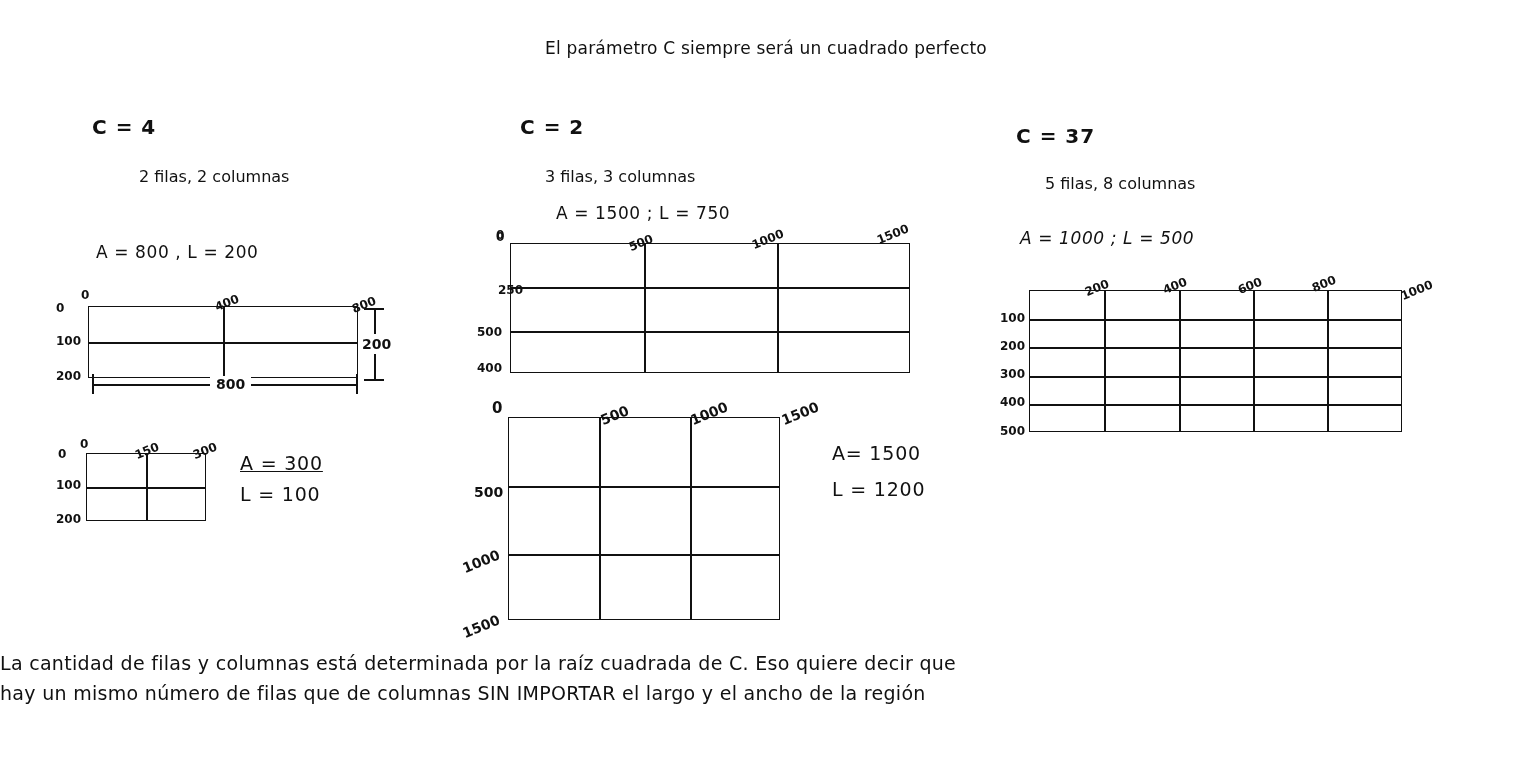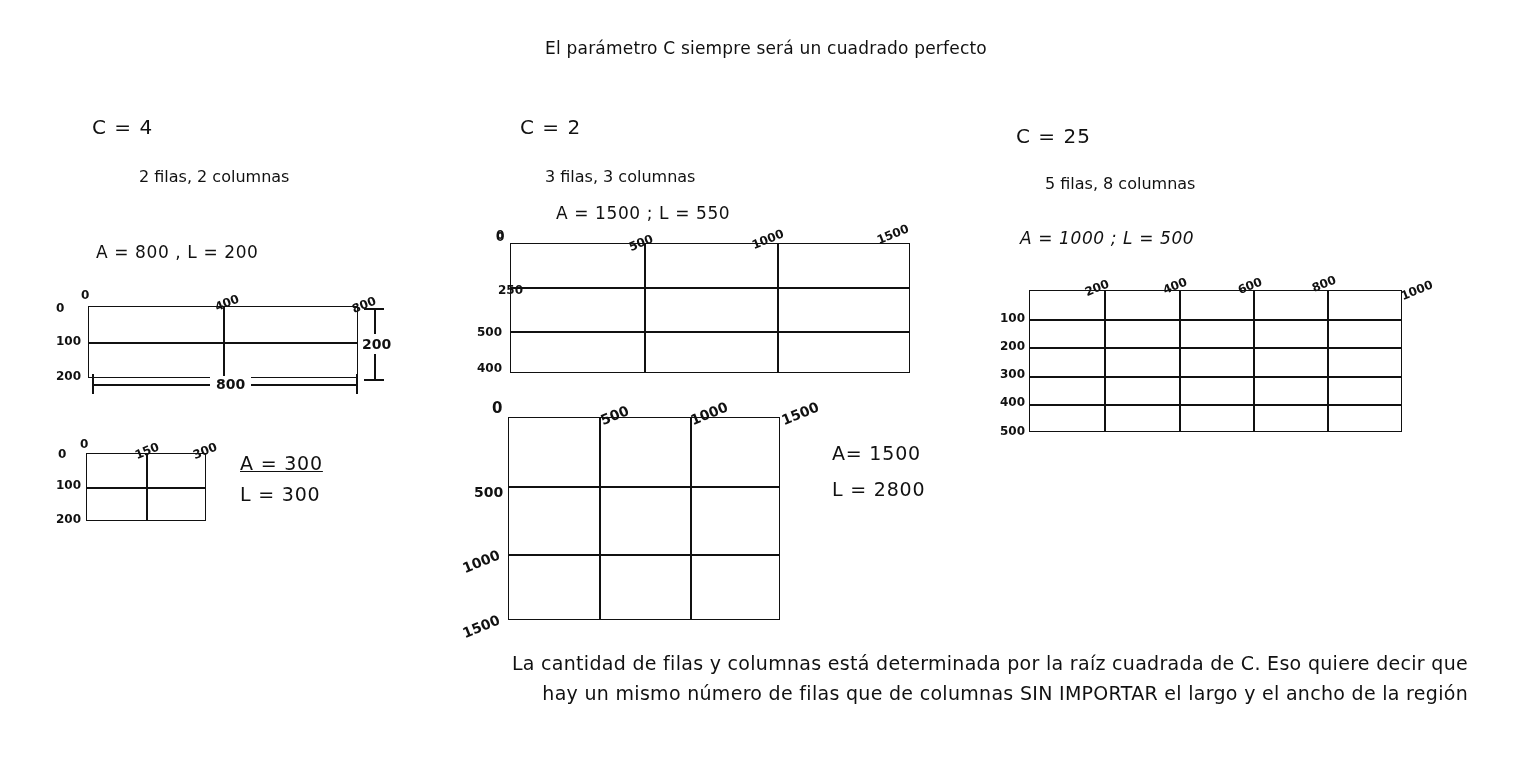--- a/index.html
+++ b/index.html
@@ -20,21 +20,21 @@
     top: 38px;
     left: 0;
     width: 1532px;
     text-align: center;
     font-size: 17px;
     color: #111;
     letter-spacing: 0.2px;
   }
   .c-head {
     font-size: 20px;
-    font-weight: 400;
+    font-weight: 700;
     letter-spacing: 1px;
   }
   .c-sub {
     font-size: 16px;
   }
   .al-label {
     font-size: 17px;
     letter-spacing: 0.6px;
   }
   .tick {
@@ -53,21 +53,21 @@
   }
   .vline, .hline {
     position: absolute;
     background: #111;
   }
   .vline { width: 1.6px; top: 0; bottom: 0; }
   .hline { height: 1.6px; left: 0; right: 0; }
   .footer {
     left: 0;
     width: 1468px;
-    text-align: right;
+    text-align: left;
     font-size: 19px;
     line-height: 30px;
     letter-spacing: 0.3px;
   }
   .bigval {
     font-size: 19px;
     letter-spacing: 0.8px;
   }
   .brace-v {
     position: absolute;
@@ -119,25 +119,25 @@
   <div class="vline" style="left:59px;"></div>
   <div class="hline" style="top:33px;"></div>
 </div>
 <div class="abs tick" style="left:80px; top:437px;">0</div>
 <div class="abs tick rot" style="left:138px; top:448px;">150</div>
 <div class="abs tick rot" style="left:196px; top:448px;">300</div>
 <div class="abs tick" style="left:58px; top:447px;">0</div>
 <div class="abs tick" style="left:56px; top:478px;">100</div>
 <div class="abs tick" style="left:56px; top:512px;">200</div>
 <div class="abs bigval" style="left:240px; top:452px;text-decoration:underline;">A = 300</div>
-<div class="abs bigval" style="left:240px; top:483px;">L = 300</div>
+<div class="abs bigval" style="left:240px; top:483px;">L = 100</div>
 
 <div class="abs c-head" style="left:520px; top:115px;">C = 2</div>
 <div class="abs c-sub" style="left:545px; top:167px;">3 filas, 3 columnas</div>
-<div class="abs al-label" style="left:556px; top:203px;">A = 1500 ;  L = 550</div>
+<div class="abs al-label" style="left:556px; top:203px;">A = 1500 ;  L = 750</div>
 
 <div class="grid" style="left:510px; top:243px; width:400px; height:130px;">
   <div class="vline" style="left:133px;"></div>
   <div class="vline" style="left:266px;"></div>
   <div class="hline" style="top:43px;"></div>
   <div class="hline" style="top:87px;"></div>
 </div>
 <div class="abs tick" style="left:496px; top:228px;">0</div>
 <div class="abs tick rot" style="left:632px; top:240px;">500</div>
 <div class="abs tick rot" style="left:755px; top:238px;">1000</div>
@@ -154,23 +154,23 @@
   <div class="hline" style="top:136px;"></div>
 </div>
 <div class="abs tick" style="left:492px; top:399px; font-size:15px;">0</div>
 <div class="abs tick rot" style="left:604px; top:412px; font-size:14px;">500</div>
 <div class="abs tick rot" style="left:694px; top:412px; font-size:14px;">1000</div>
 <div class="abs tick rot" style="left:785px; top:412px; font-size:14px;">1500</div>
 <div class="abs tick" style="left:474px; top:484px; font-size:14px;">500</div>
 <div class="abs tick rot" style="left:466px; top:560px; font-size:14px;">1000</div>
 <div class="abs tick rot" style="left:466px; top:625px; font-size:14px;">1500</div>
 <div class="abs bigval" style="left:832px; top:442px;">A= 1500</div>
-<div class="abs bigval" style="left:832px; top:478px;">L = 2800</div>
+<div class="abs bigval" style="left:832px; top:478px;">L = 1200</div>
 
-<div class="abs c-head" style="left:1016px; top:124px;">C = 25</div>
+<div class="abs c-head" style="left:1016px; top:124px;">C = 37</div>
 <div class="abs c-sub" style="left:1045px; top:174px;">5 filas, 8 columnas</div>
 <div class="abs al-label" style="left:1020px; top:228px;font-style:italic;">A = 1000 ;  L = 500</div>
 
 <div class="grid" style="left:1029px; top:290px; width:373px; height:142px;">
   <div class="vline" style="left:74px;"></div>
   <div class="vline" style="left:149px;"></div>
   <div class="vline" style="left:223px;"></div>
   <div class="vline" style="left:297px;"></div>
   <div class="hline" style="top:28px;"></div>
   <div class="hline" style="top:56px;"></div>

